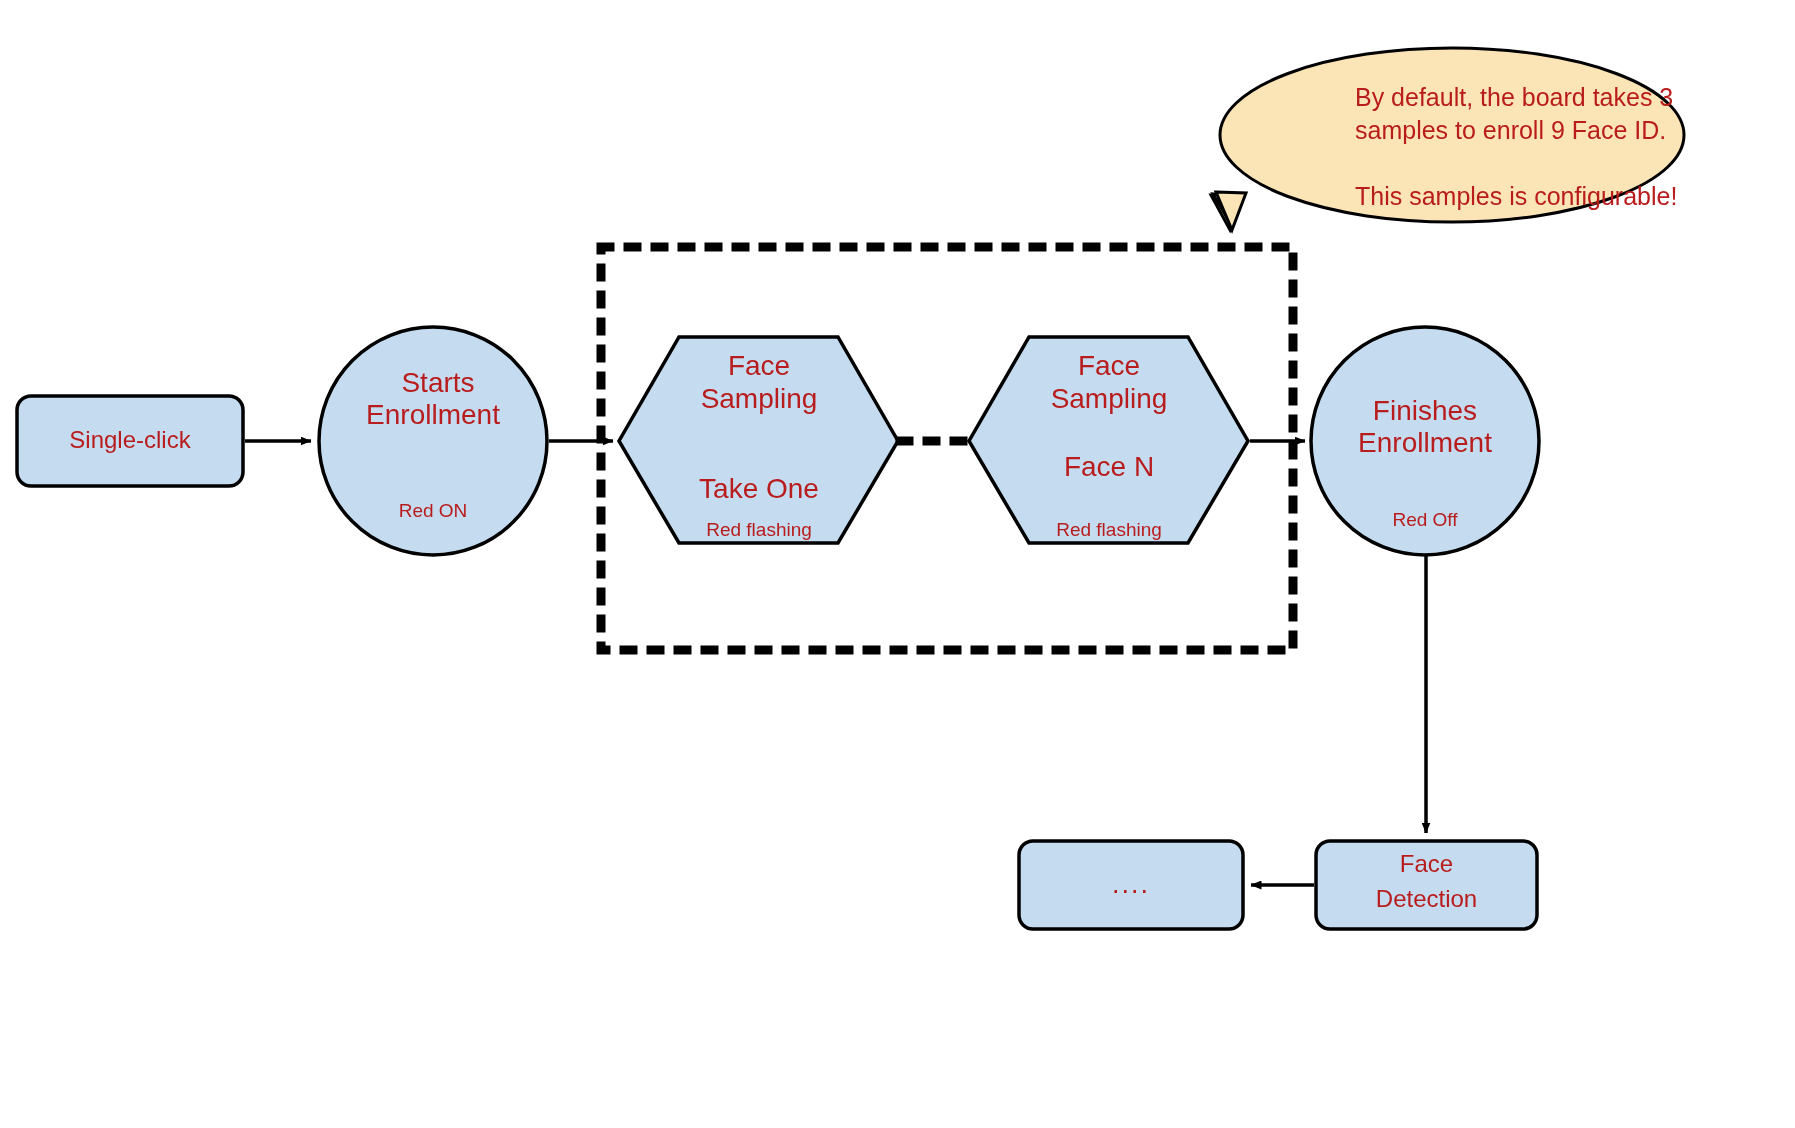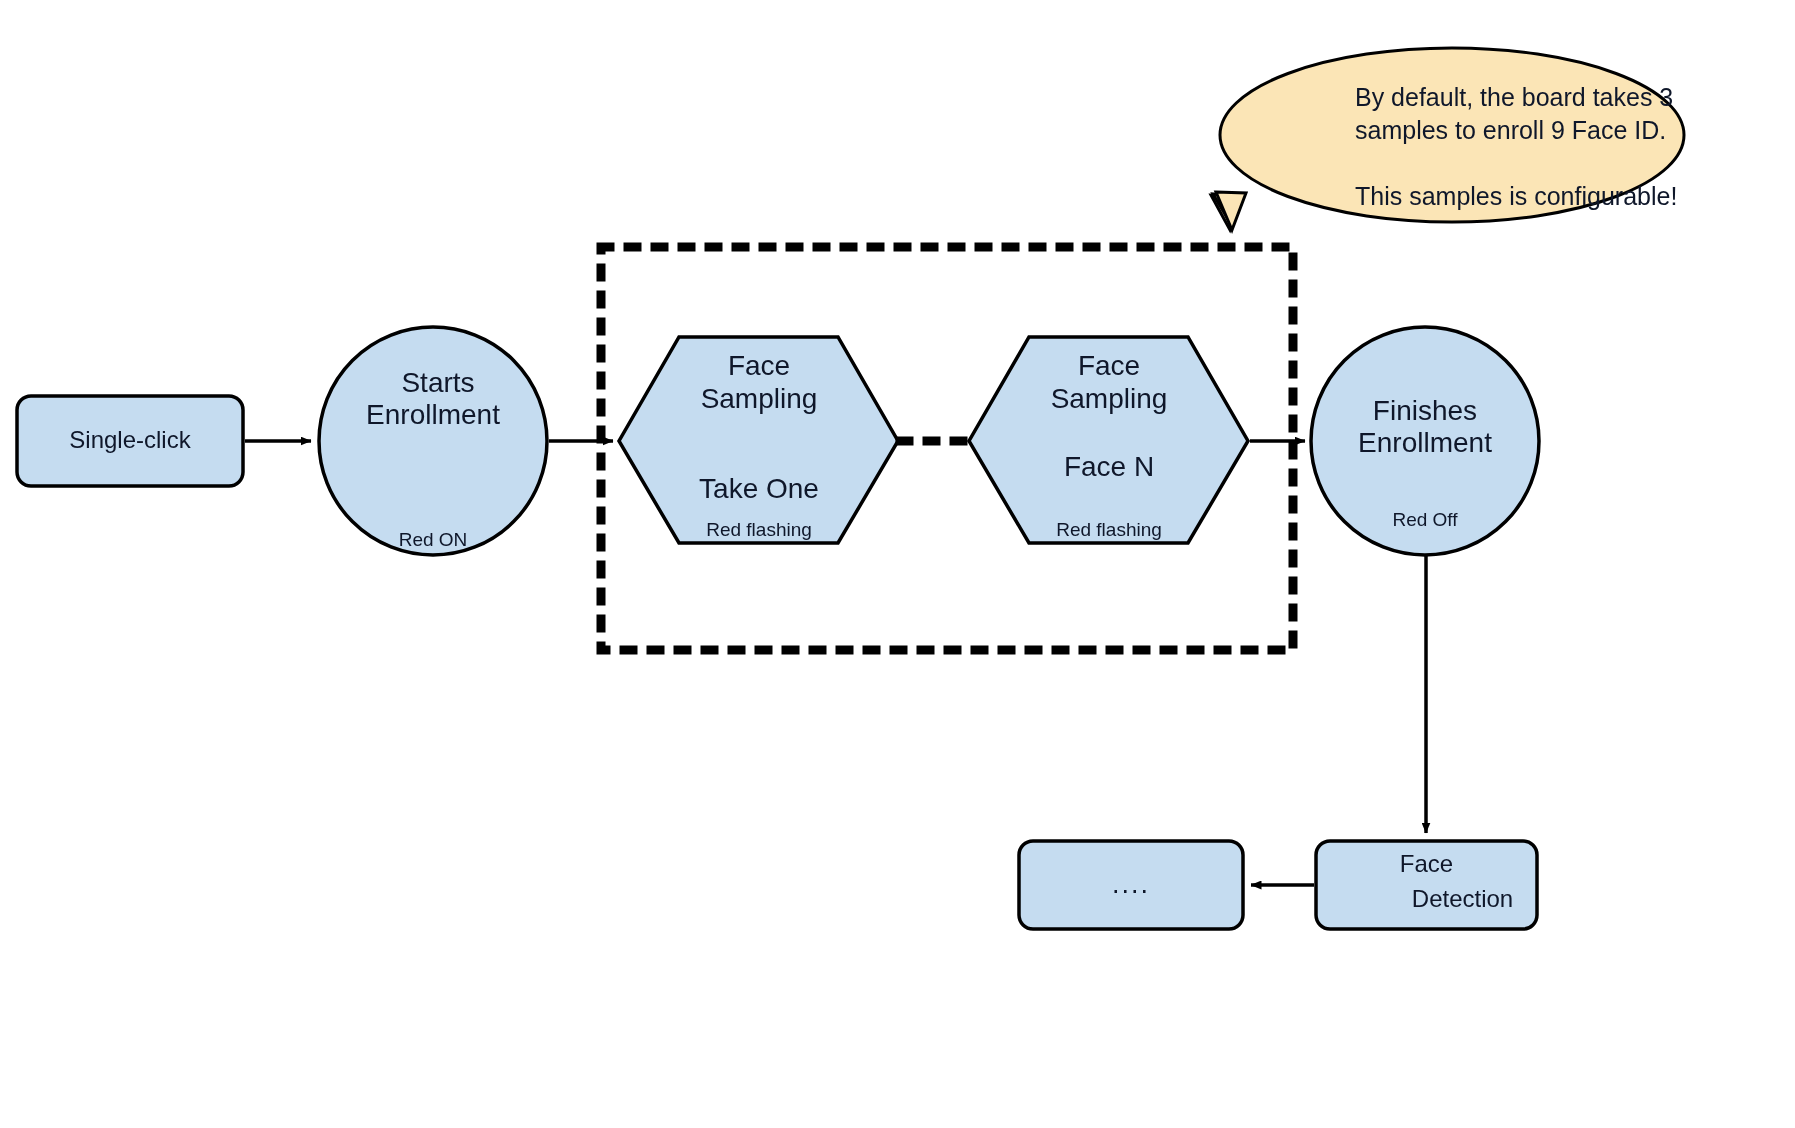--- a/index.html
+++ b/index.html
@@ -20,21 +20,21 @@
   svg.layer {
     position: absolute;
     left: 0;
     top: 0;
     width: 1795px;
     height: 1128px;
   }
   .node-text {
     position: absolute;
     text-align: center;
-    color: #0f172a;
+    color: #b91c1c;
     line-height: 1.22;
     pointer-events: none;
     white-space: pre;
   }
   .t-big { font-size: 24px; }
   .t-med { font-size: 28px; }
   .t-small { font-size: 19px; }
   .t-callout { font-size: 25px; line-height: 1.36; text-align: left; }
   .dots-label { font-size: 27px; letter-spacing: 2px; }
 </style>
@@ -84,38 +84,38 @@
       <ellipse cx="1452" cy="135" rx="232" ry="87" fill="#fbe5b6" stroke="#000000" stroke-width="3"></ellipse>
       <path d="M1232 226 L1243 196 L1213 194 Z" fill="#fbe5b6" stroke="#000000" stroke-width="3"></path>
       <path d="M1216 192 L1246 193 L1232 230 Z" fill="#fbe5b6" stroke="#000000" stroke-width="3" stroke-linejoin="miter"></path>
     </g>
   </svg>
 
   <div class="node-text t-big" style="left:17px; top:425px; width:226px;">Single-click</div>
 
   <div class="node-text t-med" style="left:324px; top:366px; width:228px;">Starts</div>
   <div class="node-text t-med" style="left:319px; top:398px; width:228px;">Enrollment</div>
-  <div class="node-text t-small" style="left:319px; top:499px; width:228px;margin-top:29px;">Red ON</div>
+  <div class="node-text t-small" style="left:319px; top:499px; width:228px;">Red ON</div>
 
   <div class="node-text t-med" style="left:645px; top:349px; width:228px;">Face</div>
   <div class="node-text t-med" style="left:645px; top:382px; width:228px;">Sampling</div>
   <div class="node-text t-med" style="left:645px; top:472px; width:228px;">Take One</div>
   <div class="node-text t-small" style="left:645px; top:518px; width:228px;">Red flashing</div>
 
   <div class="node-text t-med" style="left:995px; top:349px; width:228px;">Face</div>
   <div class="node-text t-med" style="left:995px; top:382px; width:228px;">Sampling</div>
   <div class="node-text t-med" style="left:995px; top:450px; width:228px;">Face N</div>
   <div class="node-text t-small" style="left:995px; top:518px; width:228px;">Red flashing</div>
 
   <div class="node-text t-med" style="left:1311px; top:394px; width:228px;">Finishes</div>
   <div class="node-text t-med" style="left:1311px; top:426px; width:228px;">Enrollment</div>
   <div class="node-text t-small" style="left:1311px; top:508px; width:228px;text-align:center;">Red Off</div>
 
   <div class="node-text t-big" style="left:1316px; top:849px; width:221px;">Face</div>
-  <div class="node-text t-big" style="left:1316px; top:884px; width:221px;padding-left:36px;">Detection</div>
+  <div class="node-text t-big" style="left:1316px; top:884px; width:221px;">Detection</div>
 
   <div class="node-text dots-label" style="left:1019px; top:868px; width:224px;">....</div>
 
   <div class="node-text t-callout" style="left:1355px; top:80px; width:340px;">By default, the board takes 3</div>
   <div class="node-text t-callout" style="left:1355px; top:113px; width:340px;">samples to enroll 9 Face ID.</div>
   <div class="node-text t-callout" style="left:1355px; top:179px; width:340px;">This samples is configurable!</div>
 
 </div>
 
 </body></html>

